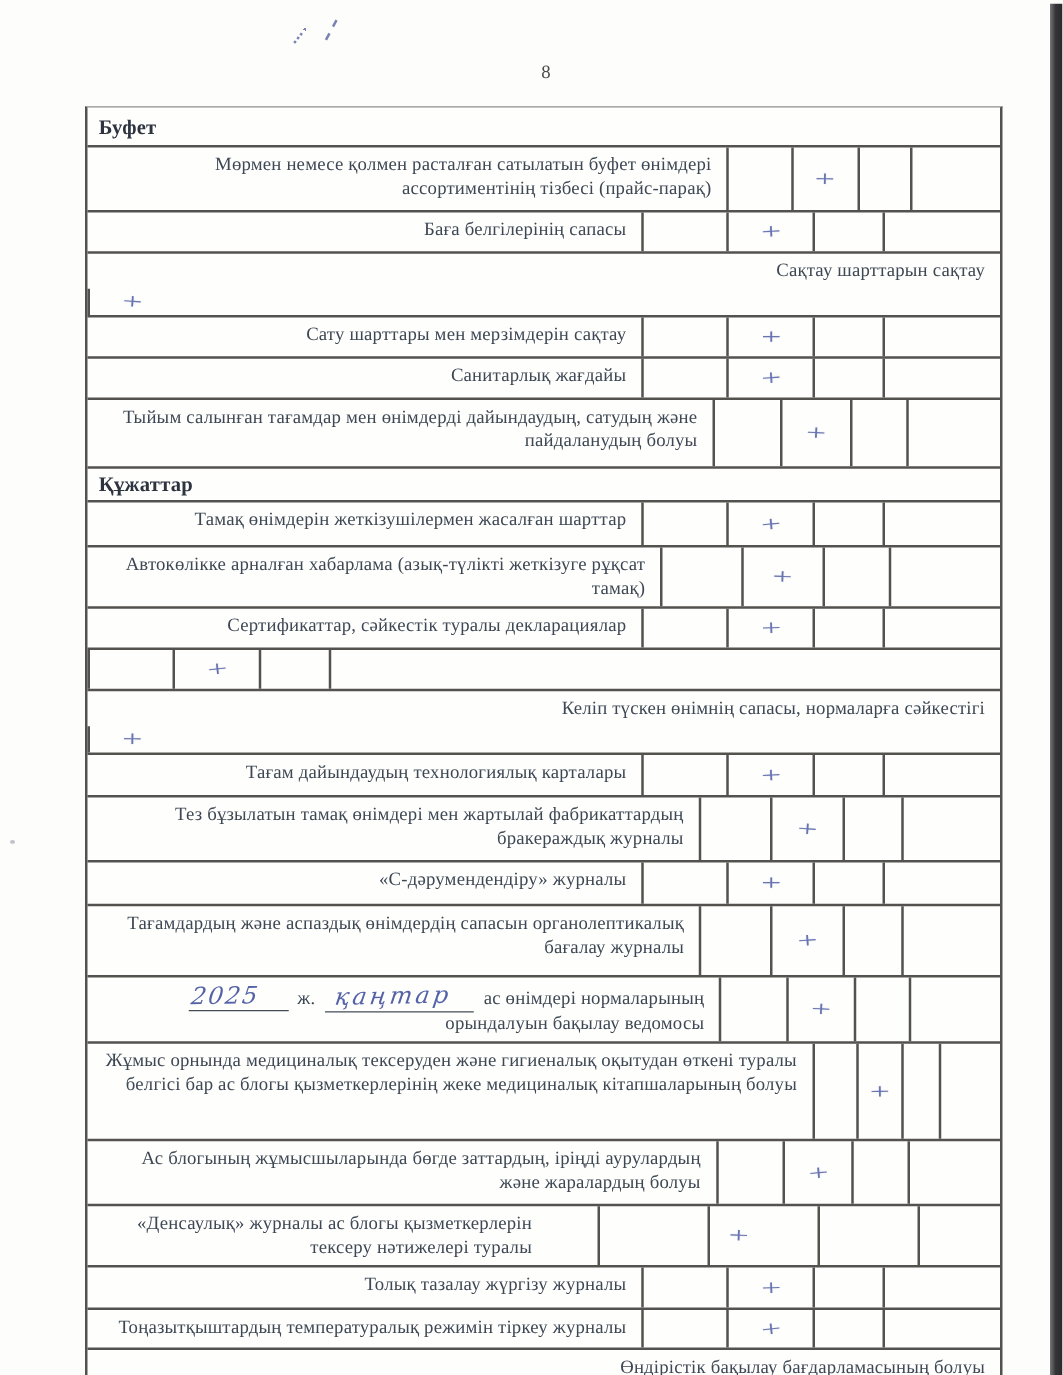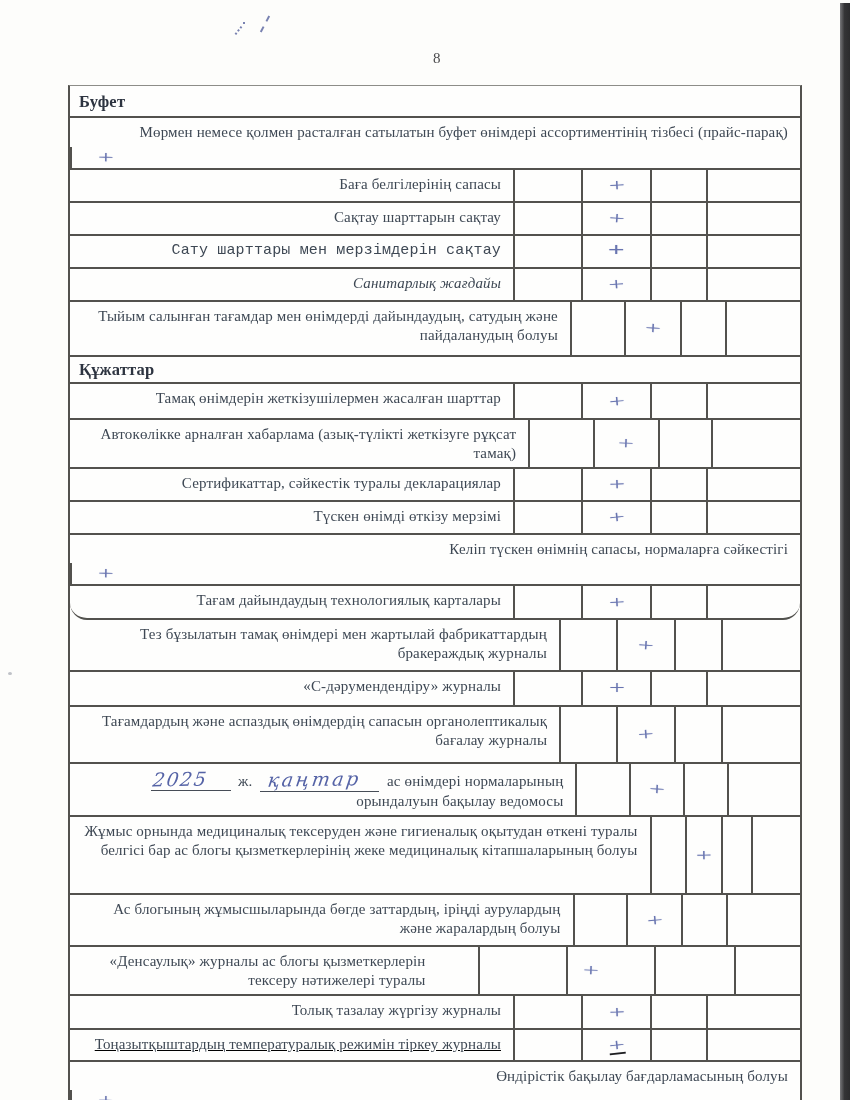--- a/index.html
+++ b/index.html
@@ -89,57 +89,57 @@
 <div class="penmark penmark-2"></div>
 <div class="margin-dot"></div>
 <div class="scan-edge"></div>
 
 <div class="tbl">
     <div class="row section" style="min-height: 32px;">
       <div class="sec-cell">
         <span>Буфет</span>
       </div>
     </div>
-    <div class="row item" style="min-height: 52px; flex-direction: column;">
+    <div class="row item" style="min-height: 52px;">
       <div class="text-cell">Мөрмен немесе қолмен расталған сатылатын буфет өнімдері ассортиментінің тізбесі (прайс-парақ)</div>
       <div class="cell c1"></div>
       <div class="cell c2">
         <span class="chk" style="transform: rotate(1deg) scale(1.35, 0.85);">+</span>
       </div>
       <div class="cell c3"></div>
       <div class="cell c4"></div>
     </div>
     <div class="row item" style="min-height: 33px;">
       <div class="text-cell">Баға белгілерінің сапасы</div>
       <div class="cell c1"></div>
       <div class="cell c2">
         <span class="chk" style="transform: rotate(-3deg) scale(1.35, 0.85);">+</span>
       </div>
       <div class="cell c3"></div>
       <div class="cell c4"></div>
     </div>
-    <div class="row item" style="min-height: 33px;">
+    <div class="row item" style="min-height: 33px; flex-direction: column;">
       <div class="text-cell">Сақтау шарттарын сақтау</div>
       <div class="cell c1"></div>
       <div class="cell c2">
         <span class="chk" style="transform: rotate(4deg) scale(1.35, 0.85);">+</span>
       </div>
       <div class="cell c3"></div>
       <div class="cell c4"></div>
     </div>
-    <div class="row item" style="min-height: 33px; font-family: Liberation Mono, monospace;">
+    <div class="row item" style="min-height: 33px;">
       <div class="text-cell">Сату шарттары мен мерзімдерін сақтау</div>
       <div class="cell c1"></div>
       <div class="cell c2">
         <span class="chk" style="transform: rotate(0deg) scale(1.35, 0.85);">+</span>
       </div>
       <div class="cell c3"></div>
       <div class="cell c4"></div>
     </div>
-    <div class="row item" style="min-height: 33px; font-style: italic;">
+    <div class="row item" style="min-height: 33px;">
       <div class="text-cell">Санитарлық жағдайы</div>
       <div class="cell c1"></div>
       <div class="cell c2">
         <span class="chk" style="transform: rotate(-4deg) scale(1.35, 0.85);">+</span>
       </div>
       <div class="cell c3"></div>
       <div class="cell c4"></div>
     </div>
     <div class="row item" style="min-height: 55px;">
       <div class="text-cell">Тыйым салынған тағамдар мен өнімдерді дайындаудың, сатудың және пайдаланудың болуы</div>
@@ -176,38 +176,37 @@
     <div class="row item" style="min-height: 33px;">
       <div class="text-cell">Сертификаттар, сәйкестік туралы декларациялар</div>
       <div class="cell c1"></div>
       <div class="cell c2">
         <span class="chk" style="transform: rotate(-2deg) scale(1.35, 0.85);">+</span>
       </div>
       <div class="cell c3"></div>
       <div class="cell c4"></div>
     </div>
     <div class="row item" style="min-height: 33px;">
-      <div class="text-cell">Түскен өнімді өткізу мерзімі</div>
       <div class="cell c1"></div>
       <div class="cell c2">
         <span class="chk" style="transform: rotate(-6deg) scale(1.35, 0.85);">+</span>
       </div>
       <div class="cell c3"></div>
       <div class="cell c4"></div>
     </div>
     <div class="row item" style="min-height: 34px; flex-direction: column;">
       <div class="text-cell">Келіп түскен өнімнің сапасы, нормаларға сәйкестігі</div>
       <div class="cell c1"></div>
       <div class="cell c2">
         <span class="chk" style="transform: rotate(1deg) scale(1.35, 0.85);">+</span>
       </div>
       <div class="cell c3"></div>
       <div class="cell c4"></div>
     </div>
-    <div class="row item" style="min-height: 34px; border-radius: 17px;">
+    <div class="row item" style="min-height: 34px;">
       <div class="text-cell">Тағам дайындаудың технологиялық карталары</div>
       <div class="cell c1"></div>
       <div class="cell c2">
         <span class="chk" style="transform: rotate(-3deg) scale(1.35, 0.85);">+</span>
       </div>
       <div class="cell c3"></div>
       <div class="cell c4"></div>
     </div>
     <div class="row item" style="min-height: 52px;">
       <div class="text-cell">Тез бұзылатын тамақ өнімдері мен жартылай фабрикаттардың бракераждық журналы</div>
@@ -274,21 +273,21 @@
     </div>
     <div class="row item" style="min-height: 34px;">
       <div class="text-cell">Толық тазалау жүргізу журналы</div>
       <div class="cell c1"></div>
       <div class="cell c2">
         <span class="chk" style="transform: rotate(-2deg) scale(1.35, 0.85);">+</span>
       </div>
       <div class="cell c3"></div>
       <div class="cell c4"></div>
     </div>
-    <div class="row item" style="min-height: 32px; text-decoration: underline;">
+    <div class="row item" style="min-height: 32px;">
       <div class="text-cell">Тоңазытқыштардың температуралық режимін тіркеу журналы</div>
       <div class="cell c1"></div>
       <div class="cell c2">
         <span class="chk" style="transform: rotate(-6deg) scale(1.35, 0.85);">+</span>
       </div>
       <div class="cell c3"></div>
       <div class="cell c4"></div>
     </div>
     <div class="row item" style="min-height: 32px; flex-direction: column;">
       <div class="text-cell">Өндірістік бақылау бағдарламасының болуы</div>

